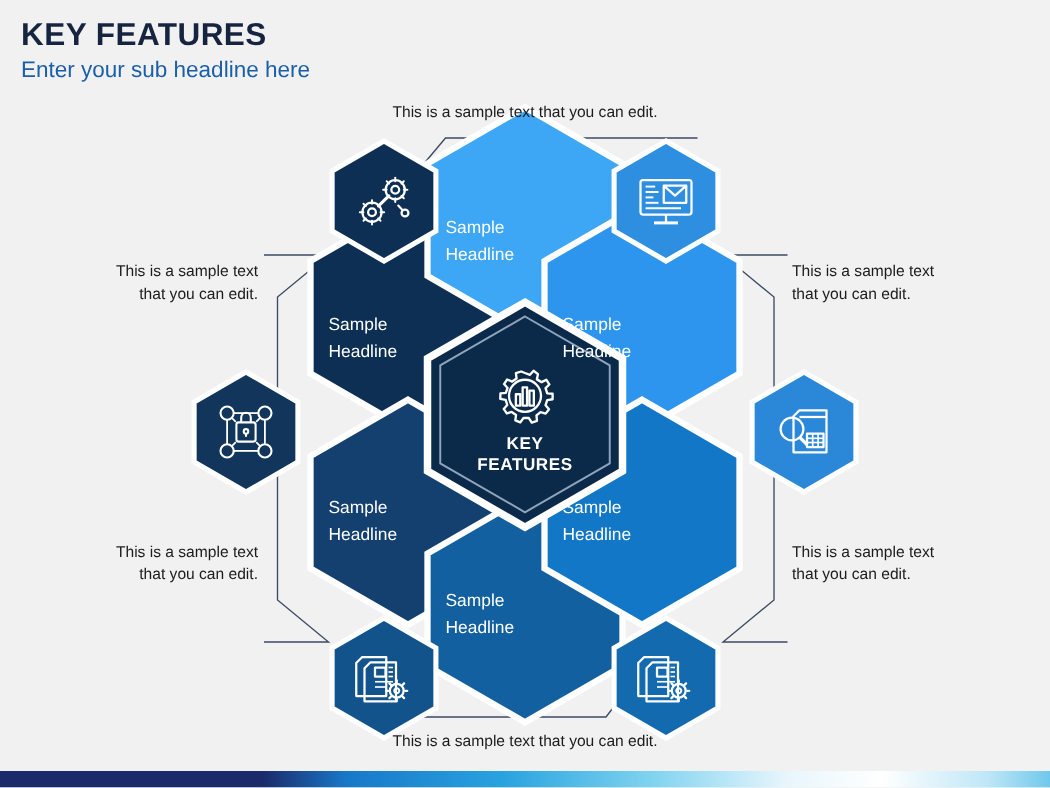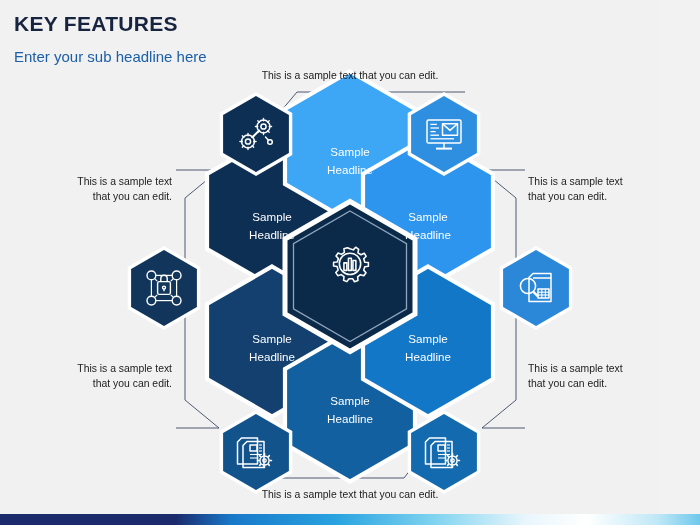--- a/index.html
+++ b/index.html
@@ -14,21 +14,21 @@
     width:660px; height:525px;
     background:#f1f1f1;
   }
   
   #header { position:absolute; left:14px; top:12px; }
   #title {
     font-size:21px; font-weight:bold; color:#16243f;
     letter-spacing:0.3px; line-height:1.1;
   }
   #subtitle {
-    font-size:15px; color:#1a5fa8; margin-top:14px; line-height:1.1;text-align:right;
+    font-size:15px; color:#1a5fa8; margin-top:4px; line-height:1.1;text-align:right;
   }
   
   #stage { position:absolute; left:0; top:0; width:700px; height:525px; }
   #stage svg { position:absolute; left:0; top:0; }
   
   .caption {
     position:absolute;
     font-size:10.4px;
     color:#1c1c1c;
     line-height:1.45;
@@ -39,21 +39,20 @@
   .cap-lt { left:22px;  top:174px; width:150px; text-align:right; }
   .cap-lb { left:22px;  top:361px; width:150px; text-align:right; }
   .cap-rt { left:528px; top:174px; width:154px; text-align:left; }
   .cap-rb { left:528px; top:361px; width:154px; text-align:left; }
   
   .hexlabel {
     position:absolute;
     color:#ffffff;
     font-size:11.6px;
     line-height:1.55;
-    text-align:center;
     white-space:pre-line;
     pointer-events:none;
   }
   .centerlabel {
     position:absolute;
     color:#ffffff;
     font-size:11.4px;
     font-weight:bold;
     letter-spacing:0.4px;
     line-height:1.25;
@@ -308,20 +307,22 @@
 Headline</div>
     <div class="hexlabel" style="left:375px; top:330px; width:106px;">Sample
 Headline</div>
     <div class="hexlabel" style="left:297px; top:392px; width:106px;">Sample
 Headline</div>
     <div class="hexlabel" style="left:219px; top:330px; width:106px;">Sample
 Headline</div>
     <div class="hexlabel" style="left:219px; top:208px; width:106px;">Sample
 Headline</div>
 
+    <div class="centerlabel" style="left:299px; top:289px; width:102px;">KEY
+FEATURES</div>
 
     <div class="caption cap-top">This is a sample text that you can edit.</div>
     <div class="caption cap-lt">This is a sample text
 that you can edit.</div>
     <div class="caption cap-lb">This is a sample text
 that you can edit.</div>
     <div class="caption cap-rt">This is a sample text
 that you can edit.</div>
     <div class="caption cap-rb">This is a sample text
 that you can edit.</div>

